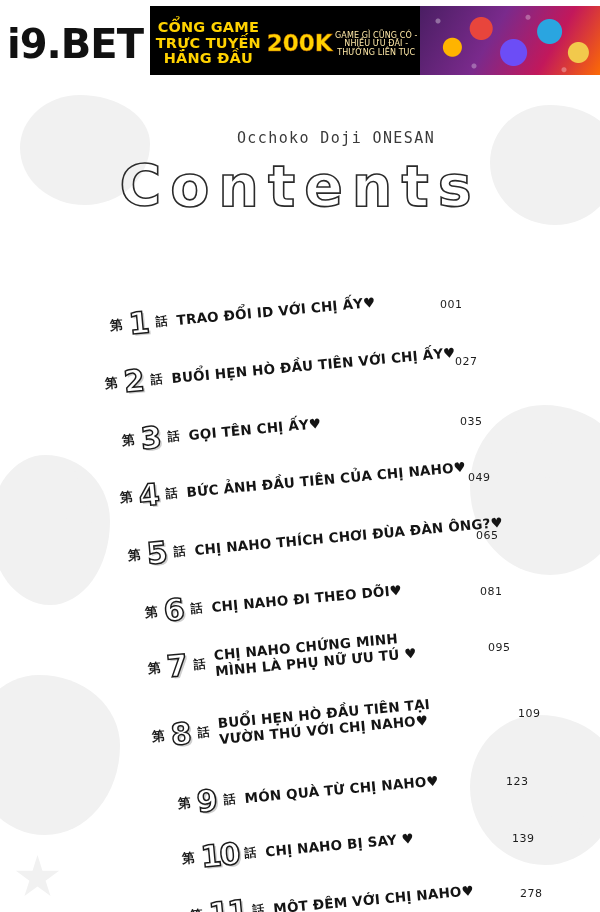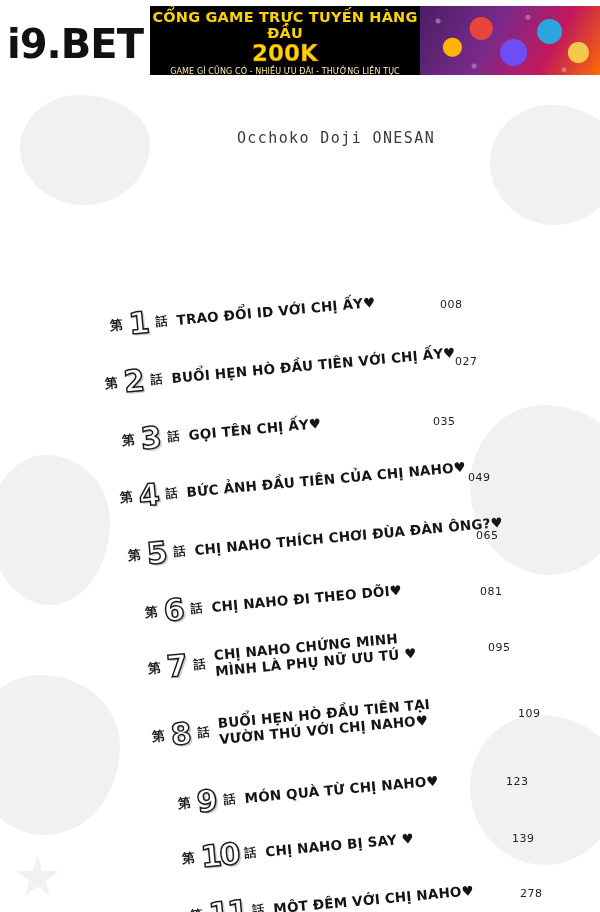--- a/index.html
+++ b/index.html
@@ -39,21 +39,20 @@
     font-size: 40px;
     letter-spacing: -1px;
     color: #111;
     white-space: nowrap;
   }
   #banner .center {
     position: absolute;
     left: 150px; top: 0;
     width: 270px; height: 75px;
     display: flex;
-    flex-direction: column;
     align-items: center;
     justify-content: center;
     text-align: center;
     color: #ffd800;
     line-height: 1.08;
   }
   #banner .line1 {
     font-size: 14.5px;
     font-weight: bold;
     color: #ffd200;
@@ -234,33 +233,34 @@
   <div class="blob" style="left:-10px; top:380px; width:120px; height:150px;"></div>
   <div class="blob" style="left:470px; top:330px; width:160px; height:170px;"></div>
   <div class="blob" style="left:-30px; top:600px; width:150px; height:160px;"></div>
   <div class="blob" style="left:470px; top:640px; width:150px; height:150px;"></div>
   <div class="star" style="left:45px; top:395px; width:60px; height:60px;"></div>
   <div class="star" style="left:515px; top:355px; width:65px; height:65px;"></div>
   <div class="star" style="left:540px; top:715px; width:55px; height:55px;"></div>
   <div class="star" style="left:15px; top:780px; width:45px; height:45px;"></div>
 
   <div id="subtitle">Occhoko Doji ONESAN</div>
+  <div id="contents-title">Contents</div>
 
   <div id="toc">
 
     <div class="entry" style="top:90px;">
       <div class="row" style="left:110px; top:6px;">
         <span class="dai">第</span>
         <span class="num">1</span>
         <span class="wa">話</span>
         <span class="ttl">
           <span>TRAO ĐỔI ID VỚI CHỊ ẤY♥</span>
         </span>
       </div>
-      <div class="pg" style="left:440px; top:-7px;">008</div>
+      <div class="pg" style="left:440px; top:-7px;">001</div>
     </div>
 
     <div class="entry" style="top:148px;">
       <div class="row" style="left:105px; top:6px;">
         <span class="dai">第</span>
         <span class="num">2</span>
         <span class="wa">話</span>
         <span class="ttl">
           <span>BUỔI HẸN HÒ ĐẦU TIÊN VỚI CHỊ ẤY♥</span>
         </span>
@@ -270,21 +270,21 @@
 
     <div class="entry" style="top:205px;">
       <div class="row" style="left:122px; top:6px;">
         <span class="dai">第</span>
         <span class="num">3</span>
         <span class="wa">話</span>
         <span class="ttl">
           <span>GỌI TÊN CHỊ ẤY♥</span>
         </span>
       </div>
-      <div class="pg" style="left:433px; top:-5px;">035</div>
+      <div class="pg" style="left:460px; top:-5px;">035</div>
     </div>
 
     <div class="entry" style="top:262px;">
       <div class="row" style="left:120px; top:6px;">
         <span class="dai">第</span>
         <span class="num">4</span>
         <span class="wa">話</span>
         <span class="ttl">
           <span>BỨC ẢNH ĐẦU TIÊN CỦA CHỊ NAHO♥</span>
         </span>

